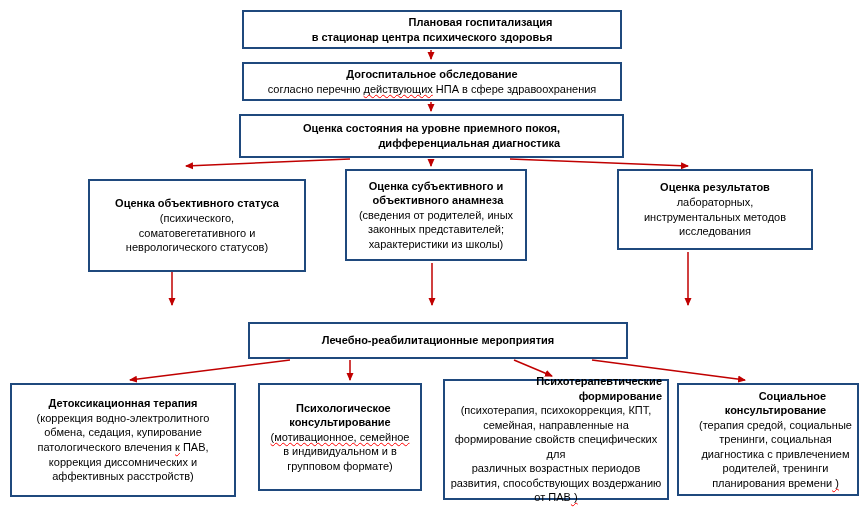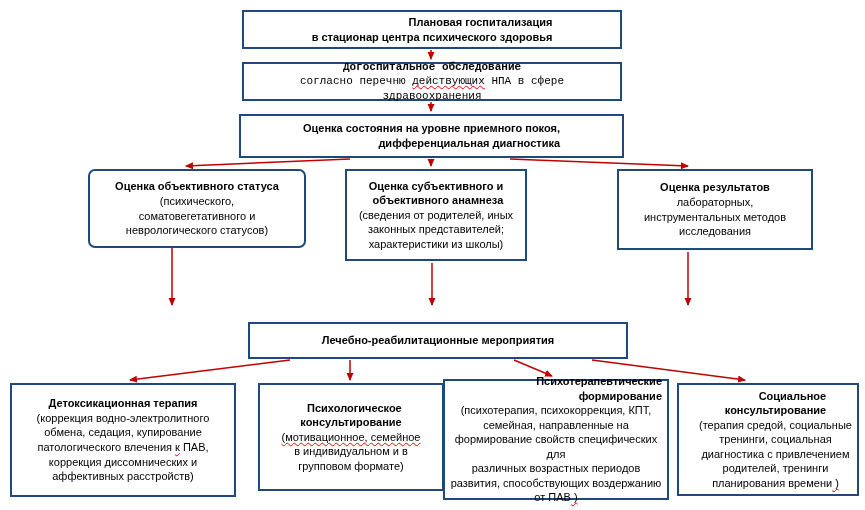--- a/index.html
+++ b/index.html
@@ -31,28 +31,28 @@
   .title { font-weight: 700; text-align: right; }
   .sq {
     text-decoration-line: underline;
     text-decoration-style: wavy;
     text-decoration-color: #FF0000;
     text-decoration-thickness: 1px;
     text-decoration-skip-ink: none;
   }
   
   .n-top       { left: 242px; top: 10px;  width: 380px; height: 39px; }
-  .n-prehosp   { left: 242px; top: 62px;  width: 380px; height: 39px; font-family: Liberation Mono, monospace; }
+  .n-prehosp   { left: 242px; top: 62px;  width: 380px; height: 39px; }
   .n-admission { left: 239px; top: 114px; width: 385px; height: 44px; }
-  .n-objstatus { left: 88px;  top: 169px; width: 218px; height: 79px; border-radius: 7px; }
+  .n-objstatus { left: 88px;  top: 179px; width: 218px; height: 93px; }
   .n-anamnesis { left: 345px; top: 169px; width: 182px; height: 92px; }
   .n-lab       { left: 617px; top: 169px; width: 196px; height: 81px; }
   .n-rehab     { left: 248px; top: 322px; width: 380px; height: 37px; }
   .n-detox     { left: 10px;  top: 383px; width: 226px; height: 114px; }
-  .n-psycouns  { left: 258px; top: 383px; width: 186px; height: 108px; }
+  .n-psycouns  { left: 258px; top: 383px; width: 164px; height: 108px; }
   .n-psyther   { left: 443px; top: 379px; width: 226px; height: 121px; }
   .n-social    { left: 677px; top: 383px; width: 182px; height: 113px; padding-left: 20px; }
 </style>
 </head>
 <body>
 
 <div class="canvas">
 
   <svg class="arrows" width="865" height="510" viewBox="0 0 865 510">
     <defs>

